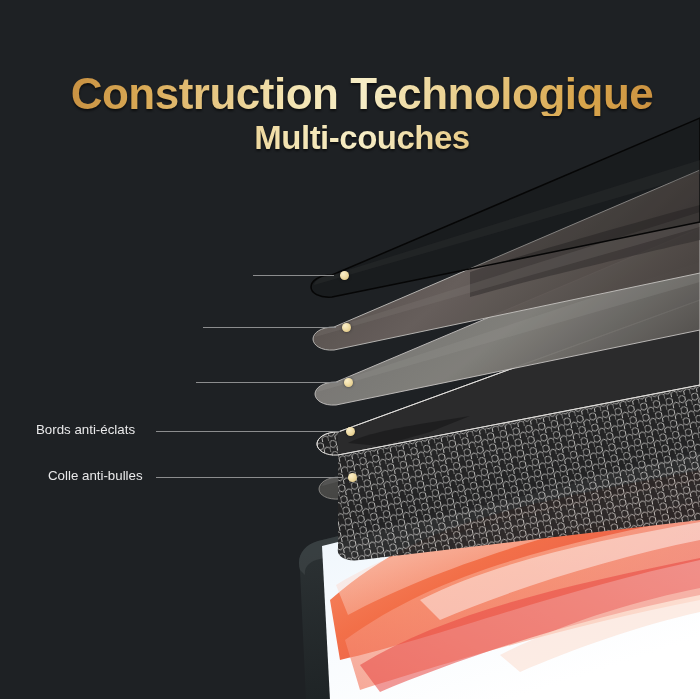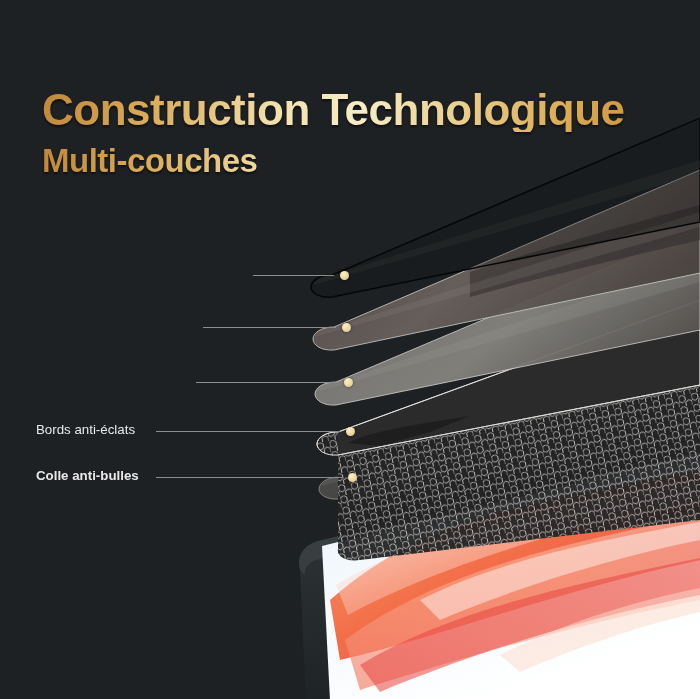--- a/index.html
+++ b/index.html
@@ -6,35 +6,35 @@
   body{
     width:700px;height:699px;
     background:#1E2124;
     font-family:"Liberation Sans", sans-serif;
     overflow:hidden;
     position:relative;
   }
   #root{position:absolute;inset:0;}
 
   
-  .heading{position:absolute;left:42px;top:88px;width:640px;}
+  .heading{position:absolute;left:42px;top:72px;width:640px;text-align:center;}
   .title-line{
     font-weight:700;
     letter-spacing:-0.5px;
     line-height:1.0;
     background:linear-gradient(100deg,#C1873A 0%,#D9A955 16%,#F3E3B0 38%,#F6EDC6 50%,#EBD191 64%,#D9A64C 84%,#C5893B 100%);
     -webkit-background-clip:text;
     background-clip:text;
     color:transparent;
     -webkit-text-fill-color:transparent;
     white-space:nowrap;
     filter:drop-shadow(0 2px 1px rgba(0,0,0,.55));
   }
   .title-main{font-size:44px;}
-  .title-sub{font-size:33px;margin-top:12px;}
+  .title-sub{font-size:33px;margin-top:5px;}
 
   
   .callout{position:absolute;display:flex;align-items:center;}
   .callout .lbl{
     color:#E9E9EA;
     font-size:13.3px;
     line-height:16.5px;
     white-space:pre-line;
     text-align:left;
     font-family:"Liberation Sans", sans-serif;
@@ -209,21 +209,21 @@
   </div>
 
   <div class="heading">
     <div class="title-line title-main">Construction Technologique</div>
     <div class="title-line title-sub">Multi-couches</div>
   </div>
 
   <div class="callout" style="left:36px;top:422px;">
     <span class="lbl">Bords anti-éclats</span>
   </div>
-  <div class="callout" style="left:36px;top:468px;font-weight:bold;">
+  <div class="callout" style="left:48px;top:468px;">
     <span class="lbl">Colle anti-bulles</span>
   </div>
 
   <div class="dot" style="position:absolute;left:340px;top:271px;"></div>
   <div class="dot" style="position:absolute;left:342px;top:323px;"></div>
   <div class="dot" style="position:absolute;left:344px;top:378px;"></div>
   <div class="dot" style="position:absolute;left:346px;top:427px;"></div>
   <div class="dot" style="position:absolute;left:348px;top:473px;"></div>
 
 </div>

